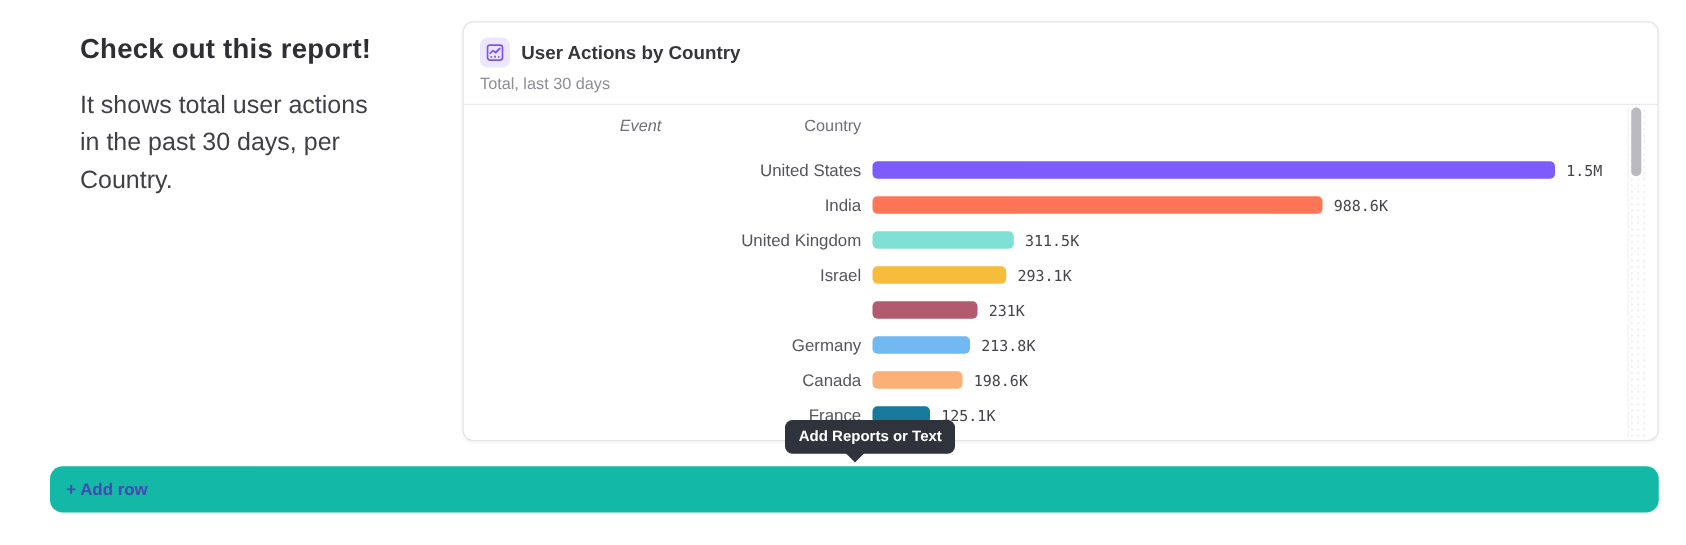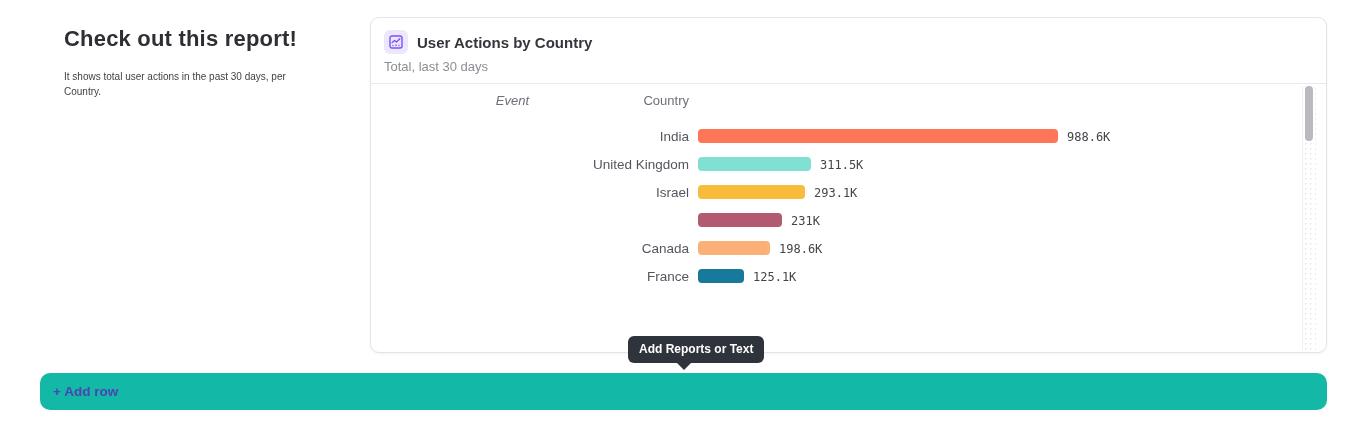--- a/index.html
+++ b/index.html
@@ -2,21 +2,21 @@
 <html><head>
 <meta charset="utf-8">
 <style>
   * { margin: 0; padding: 0; box-sizing: border-box; }
   html, body { width: 1349px; height: 436px; background: #ffffff;
     font-family: "Liberation Sans", sans-serif; position: relative; overflow: hidden; }
 
   
   .intro { position: absolute; left: 64px; top: 26px; width: 260px; }
   .intro h1 { font-size: 22px; font-weight: 700; color: #2e2e33; letter-spacing: .2px; }
-  .intro p { margin-top: 17px; font-size: 10px; line-height: 1.5; color: #3f3f46; width: 240px; }
+  .intro p { margin-top: 17px; font-size: 20px; line-height: 1.5; color: #3f3f46; width: 240px; }
 
   
   .card { position: absolute; left: 370px; top: 17px; width: 957px; height: 336px;
     background: #fff; border: 1px solid #e4e4e9; border-radius: 9px;
     box-shadow: 0 1px 3px rgba(20,20,43,.05); }
   .card-header { position: relative; height: 66px; border-bottom: 1px solid #eaeaee; }
   .icon-badge { position: absolute; left: 13px; top: 12px; width: 24px; height: 24px;
     background: #ece7fd; border-radius: 6px; display: flex; align-items: center; justify-content: center; }
   .card-title { position: absolute; left: 46px; top: 16px; font-size: 15px; font-weight: 700; color: #35353b; }
   .card-subtitle { position: absolute; left: 13px; top: 41px; font-size: 13px; color: #8d8d95; }
@@ -84,20 +84,25 @@
     <div class="card-title">User Actions by Country</div>
     <div class="card-subtitle">Total, last 30 days</div>
   </div>
 
   <div class="chart-area">
     <div class="col-header hdr-event">Event</div>
     <div class="col-header hdr-country">Country</div>
 
 
     <div class="rows" id="rows">
+  <div class="row">
+    <span class="row-label">United States</span>
+    <div class="row-bar" style="width: 546px; background: rgb(124, 92, 250);"></div>
+    <span class="row-value" style="left: 882px;">1.5M</span>
+  </div>
 
   <div class="row">
     <span class="row-label">India</span>
     <div class="row-bar" style="width: 360px; background: rgb(255, 117, 87);"></div>
     <span class="row-value" style="left: 696px;">988.6K</span>
   </div>
 
   <div class="row">
     <span class="row-label">United Kingdom</span>
     <div class="row-bar" style="width: 113px; background: rgb(127, 224, 211);"></div>
@@ -108,20 +113,25 @@
     <span class="row-label">Israel</span>
     <div class="row-bar" style="width: 107px; background: rgb(247, 188, 60);"></div>
     <span class="row-value" style="left: 443px;">293.1K</span>
   </div>
 
   <div class="row">
     <div class="row-bar" style="width: 84px; background: rgb(178, 91, 112);"></div>
     <span class="row-value" style="left: 420px;">231K</span>
   </div>
 
+  <div class="row">
+    <span class="row-label">Germany</span>
+    <div class="row-bar" style="width: 78px; background: rgb(112, 185, 242);"></div>
+    <span class="row-value" style="left: 414px;">213.8K</span>
+  </div>
 
   <div class="row">
     <span class="row-label">Canada</span>
     <div class="row-bar" style="width: 72px; background: rgb(251, 176, 119);"></div>
     <span class="row-value" style="left: 408px;">198.6K</span>
   </div>
 
   <div class="row">
     <span class="row-label">France</span>
     <div class="row-bar" style="width: 46px; background: rgb(23, 121, 156);"></div>

